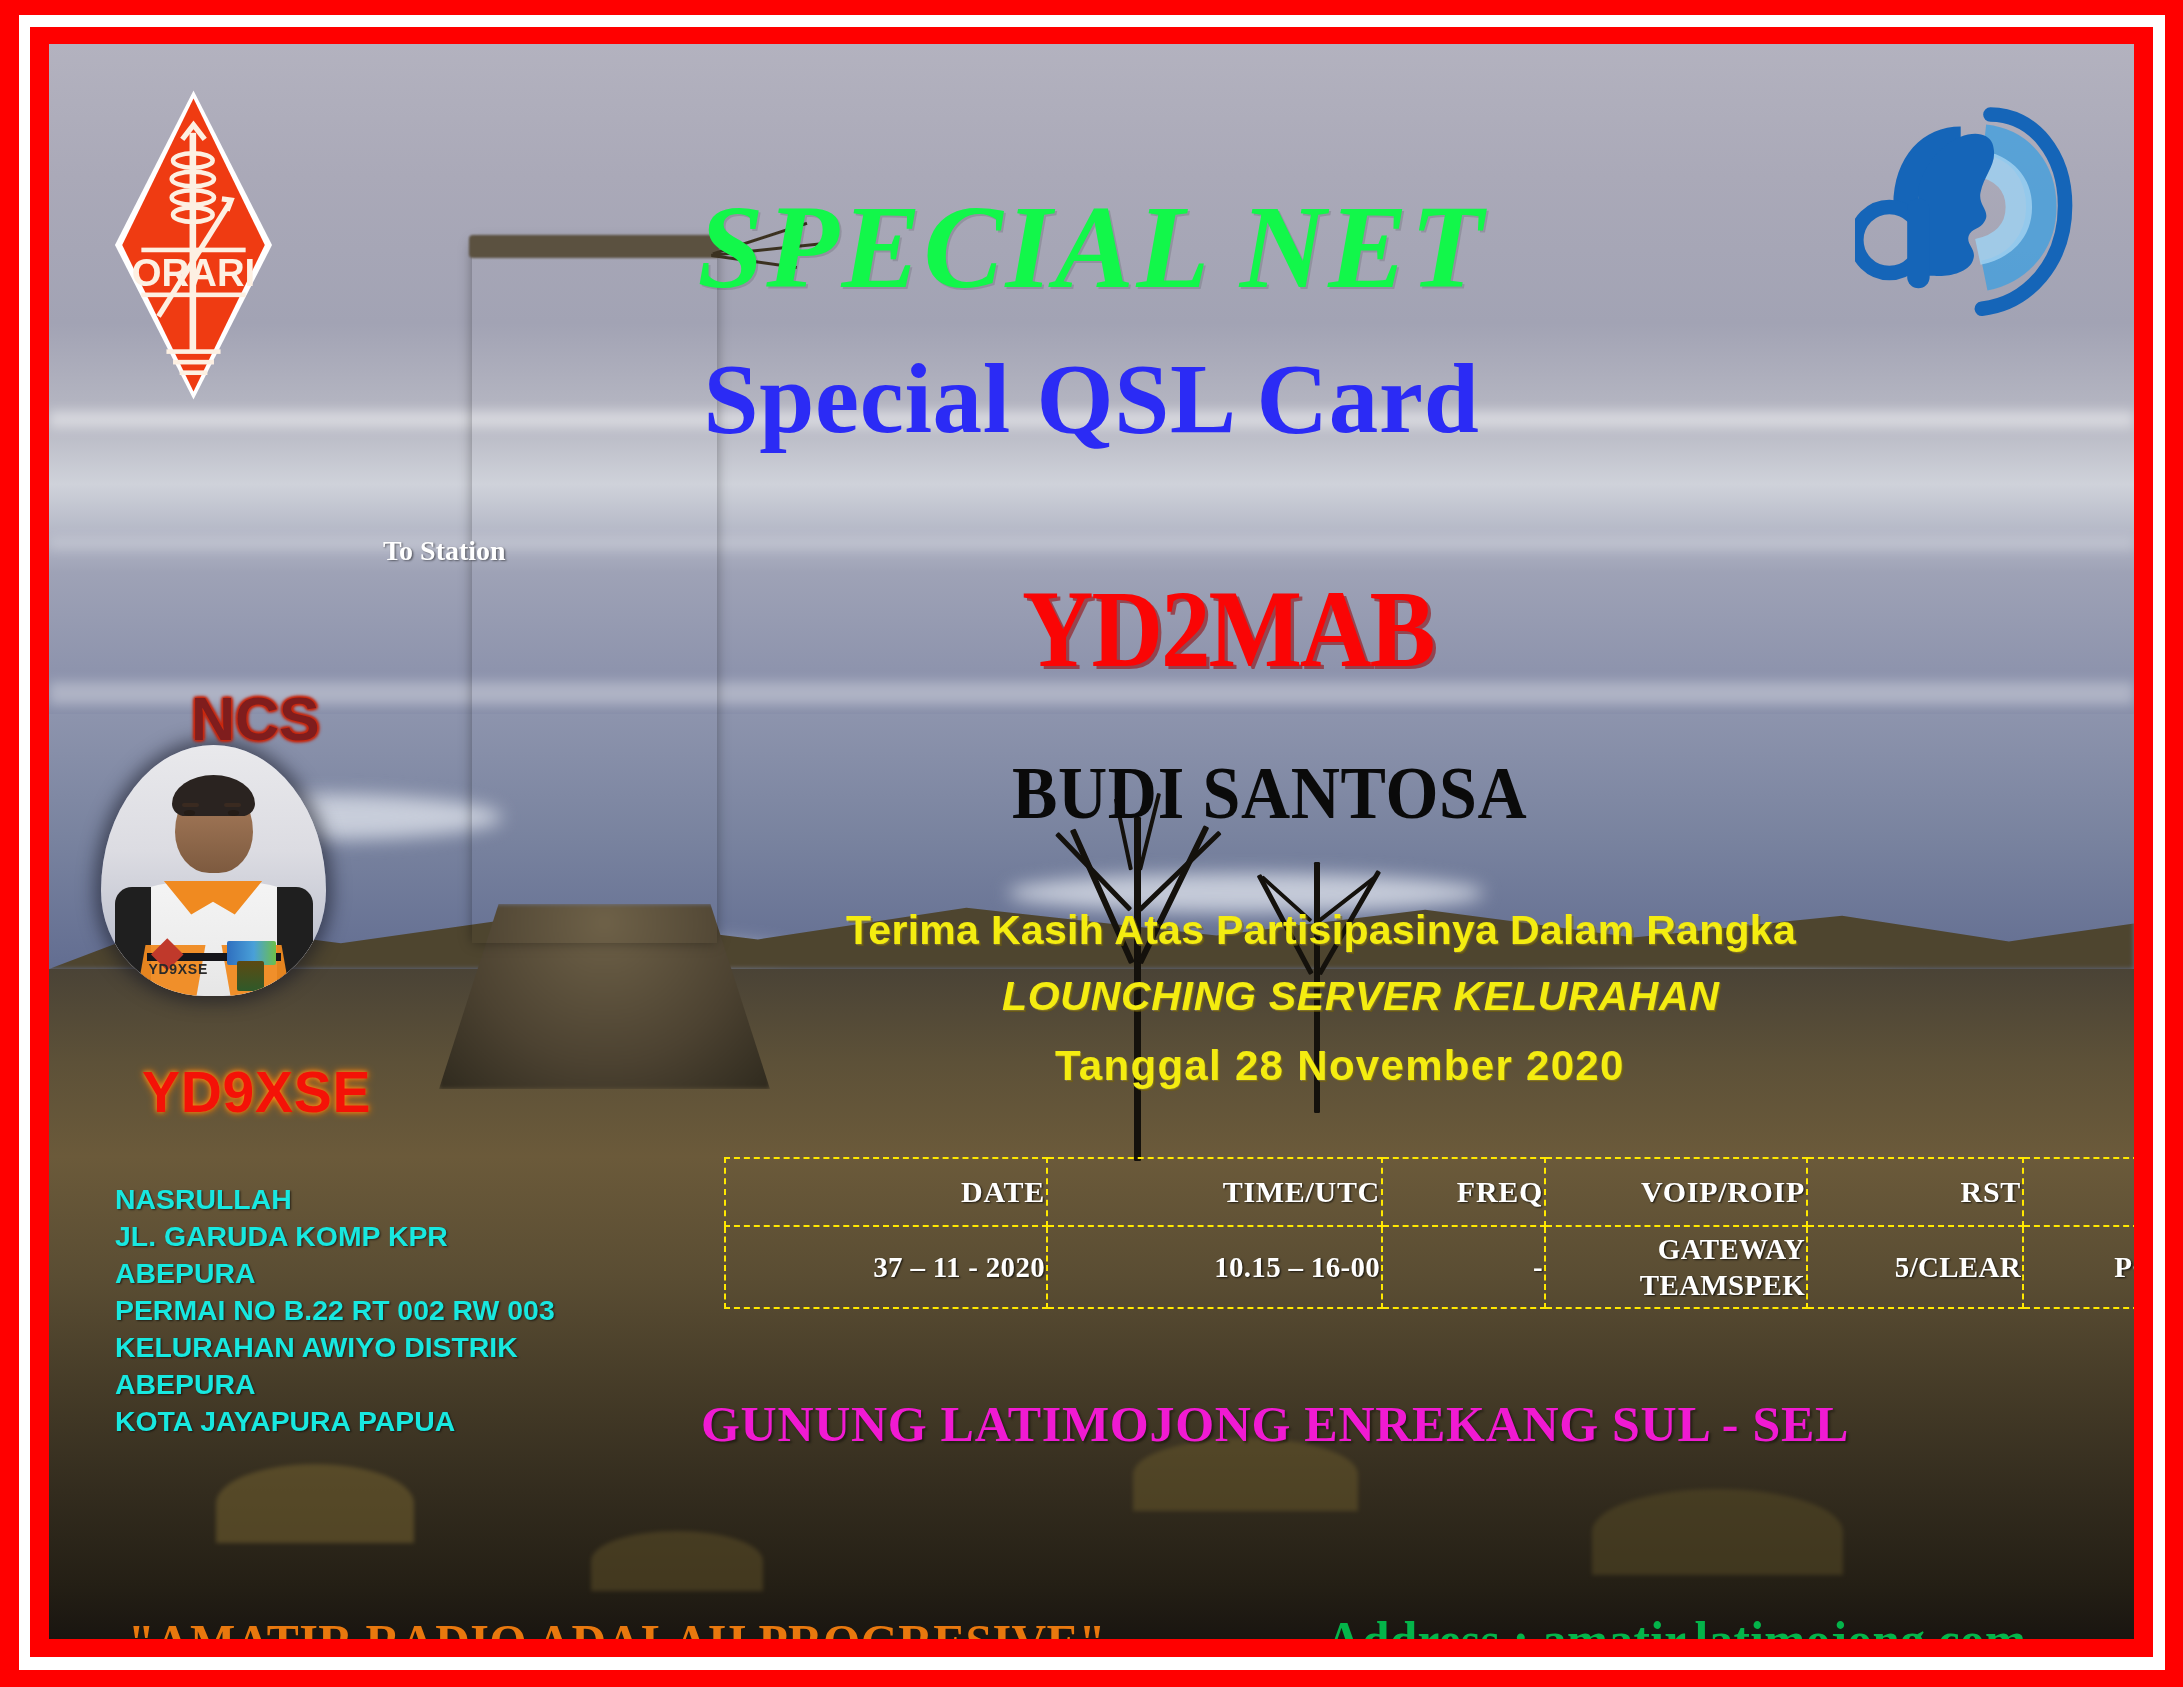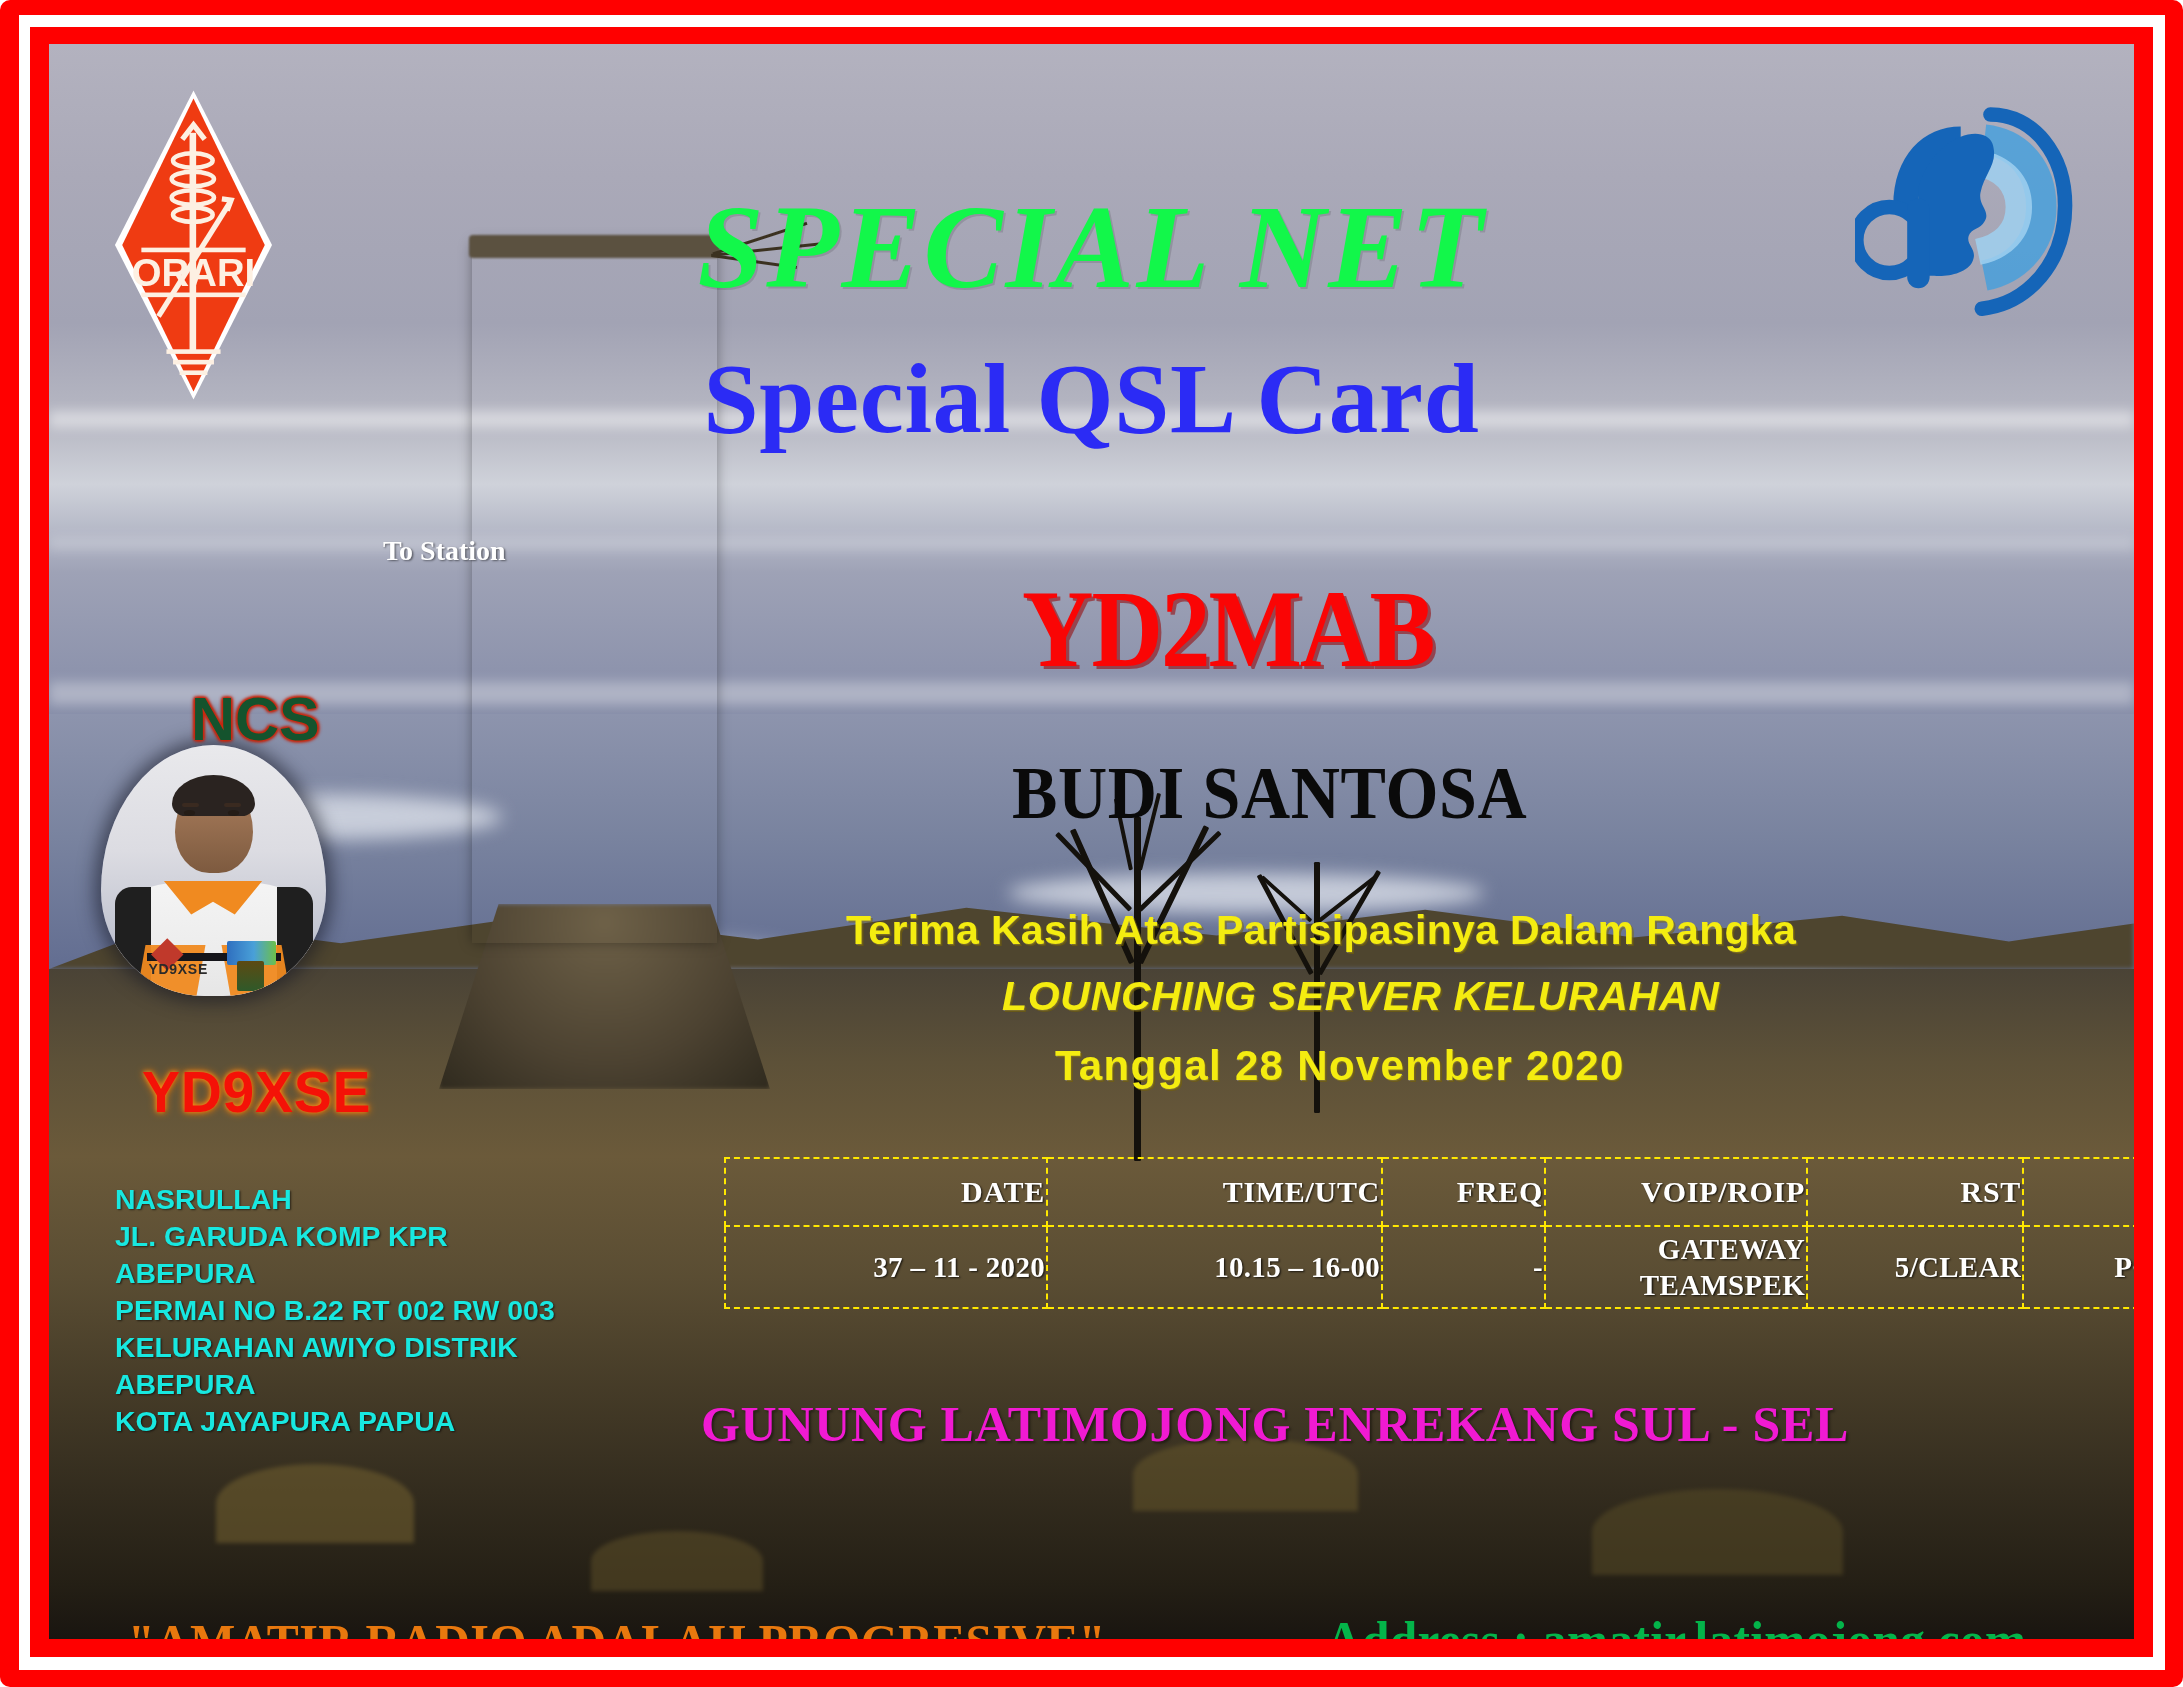--- a/index.html
+++ b/index.html
@@ -1,19 +1,19 @@
 <!DOCTYPE html>
 <html style="font-size:10.6px"><head>
 <meta charset="utf-8">
 <style>
   html,body{margin:0;padding:0;background:#fff;}
   body{width:2183px;height:1687px;font-family:"Liberation Serif",serif;overflow:hidden;}
 
   
-  #card{position:relative;width:2183px;height:1687px;background:#ff0000;box-sizing:border-box;border-radius:10px;}
+  #card{position:relative;width:2183px;height:1687px;background:#ff0000;box-sizing:border-box;}
   #white-gap{position:absolute;left:18.5px;top:14.6px;right:18.5px;bottom:17px;background:#ffffff;}
   #inner-red{position:absolute;left:30px;top:26.5px;right:30px;bottom:30px;background:#ff0000;}
 
   
   #photo{position:absolute;left:49px;top:44px;right:49px;bottom:48px;overflow:hidden;
          background:#a9a8b6;box-shadow:inset 0 0 4px rgba(0,0,0,.55);}
 
   
   .sky{position:absolute;left:0;top:0;width:100%;height:46%;
        background:linear-gradient(180deg,#b3b2bf 0%,#aaa9b8 18%,#a2a3b4 38%,
@@ -129,21 +129,21 @@
     text-shadow:2px 2px 0 rgba(0,0,0,.12);}
 
   #t-qslcard{left:50%;transform:translateX(-50%);top:298px;
     font-family:"Liberation Serif",serif;font-weight:bold;
     font-size:99px;color:#2b2bf5;letter-spacing:0.7px;}
 
   #t-tostation{left:334px;top:491px;font-family:"Liberation Serif",serif;font-weight:bold;
     font-size:28px;color:#ffffff;text-shadow:1.3px 1.3px 2px rgba(0,0,0,.45);}
 
   #t-ncs{left:142px;top:640px;font-family:"Liberation Sans",sans-serif;font-weight:bold;
-    font-size:61px;color:#14532d;
+    font-size:61px;color:#7f1d1d;
     text-shadow:0 0 2.6px #e03010,1.3px 1.3px 3.3px #c02008,-1.3px 1.3px 3.3px #c02008,
                 1.3px -1.3px 3.3px #c02008,-1.3px -1.3px 3.3px #c02008;}
 
   #t-yd9xse{left:93px;top:1015px;font-family:"Liberation Sans",sans-serif;font-weight:bold;
     font-size:57px;color:#f41207;letter-spacing:0.7px;
     text-shadow:0 0 4px #ff9020,0 0 8px #ff8000,1.3px 1.3px 2.6px rgba(0,0,0,.35);}
 
   #addr{position:absolute;left:66px;top:1137px;font-family:"Liberation Sans",sans-serif;
     font-weight:bold;font-size:28.4px;line-height:37px;color:#18e8e0;
     text-shadow:1.3px 1.3px 2px rgba(0,0,0,.55);}

